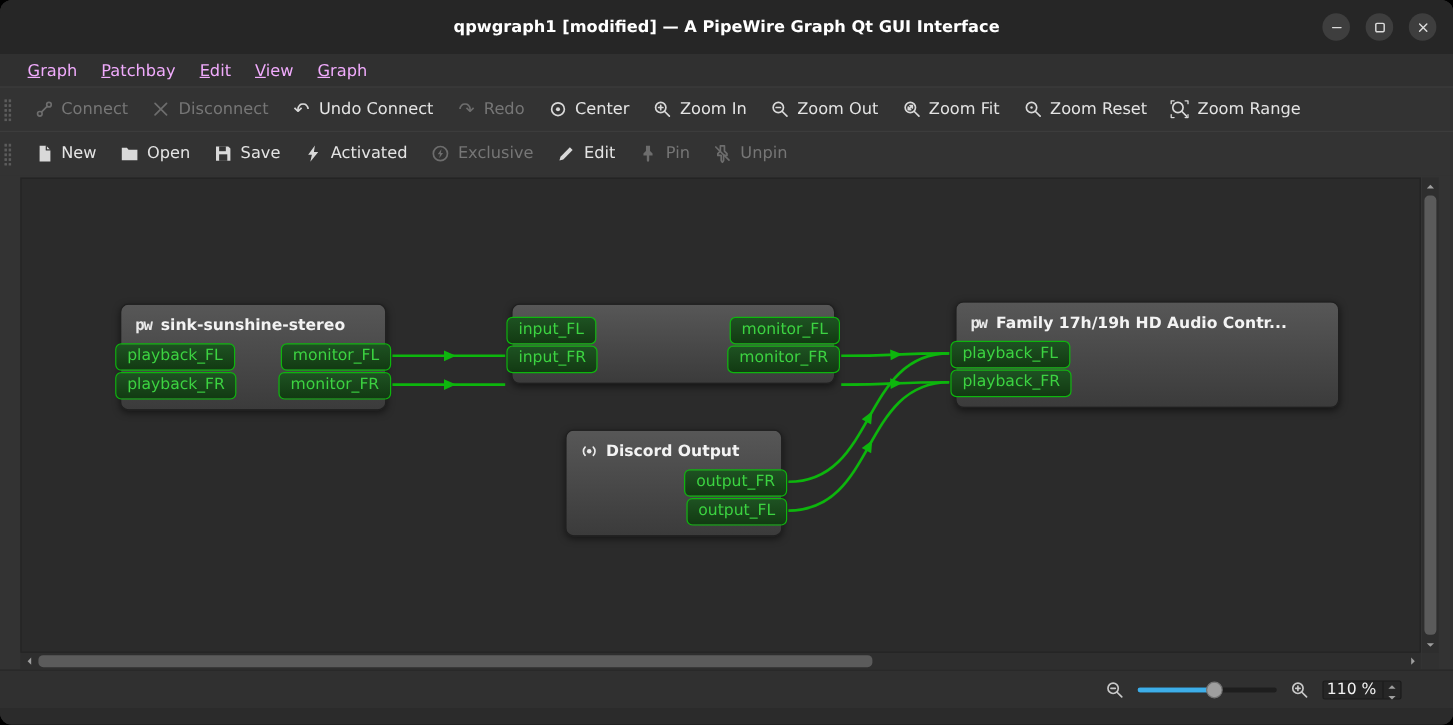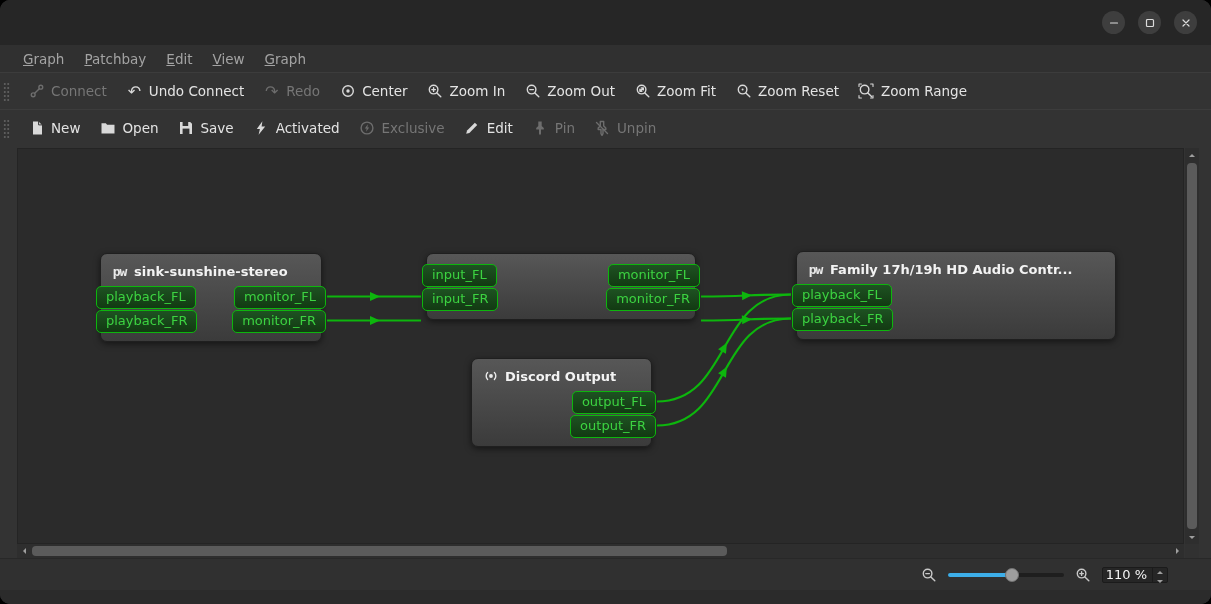--- a/index.html
+++ b/index.html
@@ -13,21 +13,21 @@
   .titlebar { height:45px; background:#262626; position:relative; display:flex; align-items:center;
               justify-content:center; flex:none; }
   .title { color:#fff; font-size:13.5px; font-weight:bold; }
   .win-controls { position:absolute; right:14px; top:0; height:100%; display:flex; align-items:center; gap:13px; }
   .win-btn { width:23px; height:23px; border-radius:50%; background:#3e3e3e; display:flex;
              align-items:center; justify-content:center; }
   .win-btn svg { stroke:#dcdcdc; stroke-width:1.2; fill:none; stroke-linecap:round; }
 
   
   .menubar { height:27px; background:#303030; display:flex; align-items:center; padding-left:13px; flex:none; }
-  .menu-item { display:inline-block; padding:3px 10px; font-size:13.5px; color:#a3a3a3; border-radius:3px; }
+  .menu-item { display:inline-block; padding:3px 10px; font-size:13.5px; color:#f0abfc; border-radius:3px; }
   .menu-item::first-letter { text-decoration:underline; }
 
   
   .toolbar { height:37px; background:#333; border-top:1px solid #3c3c3c; display:flex; align-items:center;
              flex:none; gap:1px; }
   .tb-handle { width:7px; height:19px; margin:0 8px 0 3px;
                background-image:radial-gradient(circle,#5d5d5d 1px,transparent 1.4px);
                background-size:3.5px 4px; }
   .tb-btn { display:flex; align-items:center; gap:6px; padding:5px 9px; border-radius:3px; color:#e4e4e4;
             font-size:13.5px; white-space:nowrap; }
@@ -94,20 +94,21 @@
   .spin-btns .tri { border-width:3px; }
 
   .window-bottom { height:14px; background:#2b2b2b; flex:none; }
 </style>
 </head>
 <body>
 
 <div class="window">
 
   <div class="titlebar">
+    <div class="title">qpwgraph1 [modified] — A PipeWire Graph Qt GUI Interface</div>
     <div class="win-controls">
       <div class="win-btn">
         <svg width="10" height="10">
             <line x1="1.5" y1="5" x2="8.5" y2="5"></line>
           </svg>
       </div>
       <div class="win-btn">
         <svg width="10" height="10">
             <rect x="1.5" y="1.5" width="7" height="7" rx="1"></rect>
           </svg>
@@ -132,20 +133,28 @@
       <div class="tb-handle"></div>
       <div class="tb-btn disabled">
         <span class="icon">
           <svg viewBox="0 0 16 16" width="16" height="16" fill="none" stroke="currentColor" stroke-width="1.4" stroke-linecap="round" stroke-linejoin="round">
             <path d="M5.7 10.3 L10.3 5.7"></path>
             <circle cx="4.2" cy="11.8" r="1.9"></circle>
             <circle cx="11.8" cy="4.2" r="1.9"></circle>
           </svg>
         </span>
         <span class="tb-label">Connect</span>
+      </div>
+      <div class="tb-btn disabled">
+        <span class="icon">
+          <svg viewBox="0 0 16 16" width="16" height="16" fill="none" stroke="currentColor" stroke-width="1.4" stroke-linecap="round" stroke-linejoin="round">
+            <path d="M3.2 3.2 L12.8 12.8 M12.8 3.2 L3.2 12.8"></path>
+          </svg>
+        </span>
+        <span class="tb-label">Disconnect</span>
       </div>
       <div class="tb-btn">
         <span class="icon glyph">↶</span>
         <span class="tb-label">Undo Connect</span>
       </div>
       <div class="tb-btn disabled">
         <span class="icon glyph">↷</span>
         <span class="tb-label">Redo</span>
       </div>
       <div class="tb-btn">
@@ -345,24 +354,24 @@
               <span class="icon">
                 <svg viewBox="0 0 16 16" width="16" height="16" fill="none" stroke="currentColor" stroke-width="1.4" stroke-linecap="round" stroke-linejoin="round">
                   <circle cx="8" cy="8" r="1.9" fill="currentColor" stroke="none"></circle>
                   <path d="M4.6 4.6a4.8 4.8 0 000 6.8M11.4 4.6a4.8 4.8 0 010 6.8"></path>
                 </svg>
               </span>
               <span>Discord Output</span>
             </div>
             <div class="node-ports">
               <div class="port-row">
+                <span class="port out">output_FR</span>
+              </div>
+              <div class="port-row">
                 <span class="port out">output_FL</span>
-              </div>
-              <div class="port-row">
-                <span class="port out">output_FR</span>
               </div>
             </div>
           </div>
         </div>
       <div class="hscroll">
         <span class="sb-btn left">
             <span class="tri tri-left"></span>
           </span>
         <div class="hhandle"></div>
         <span class="sb-btn right">

